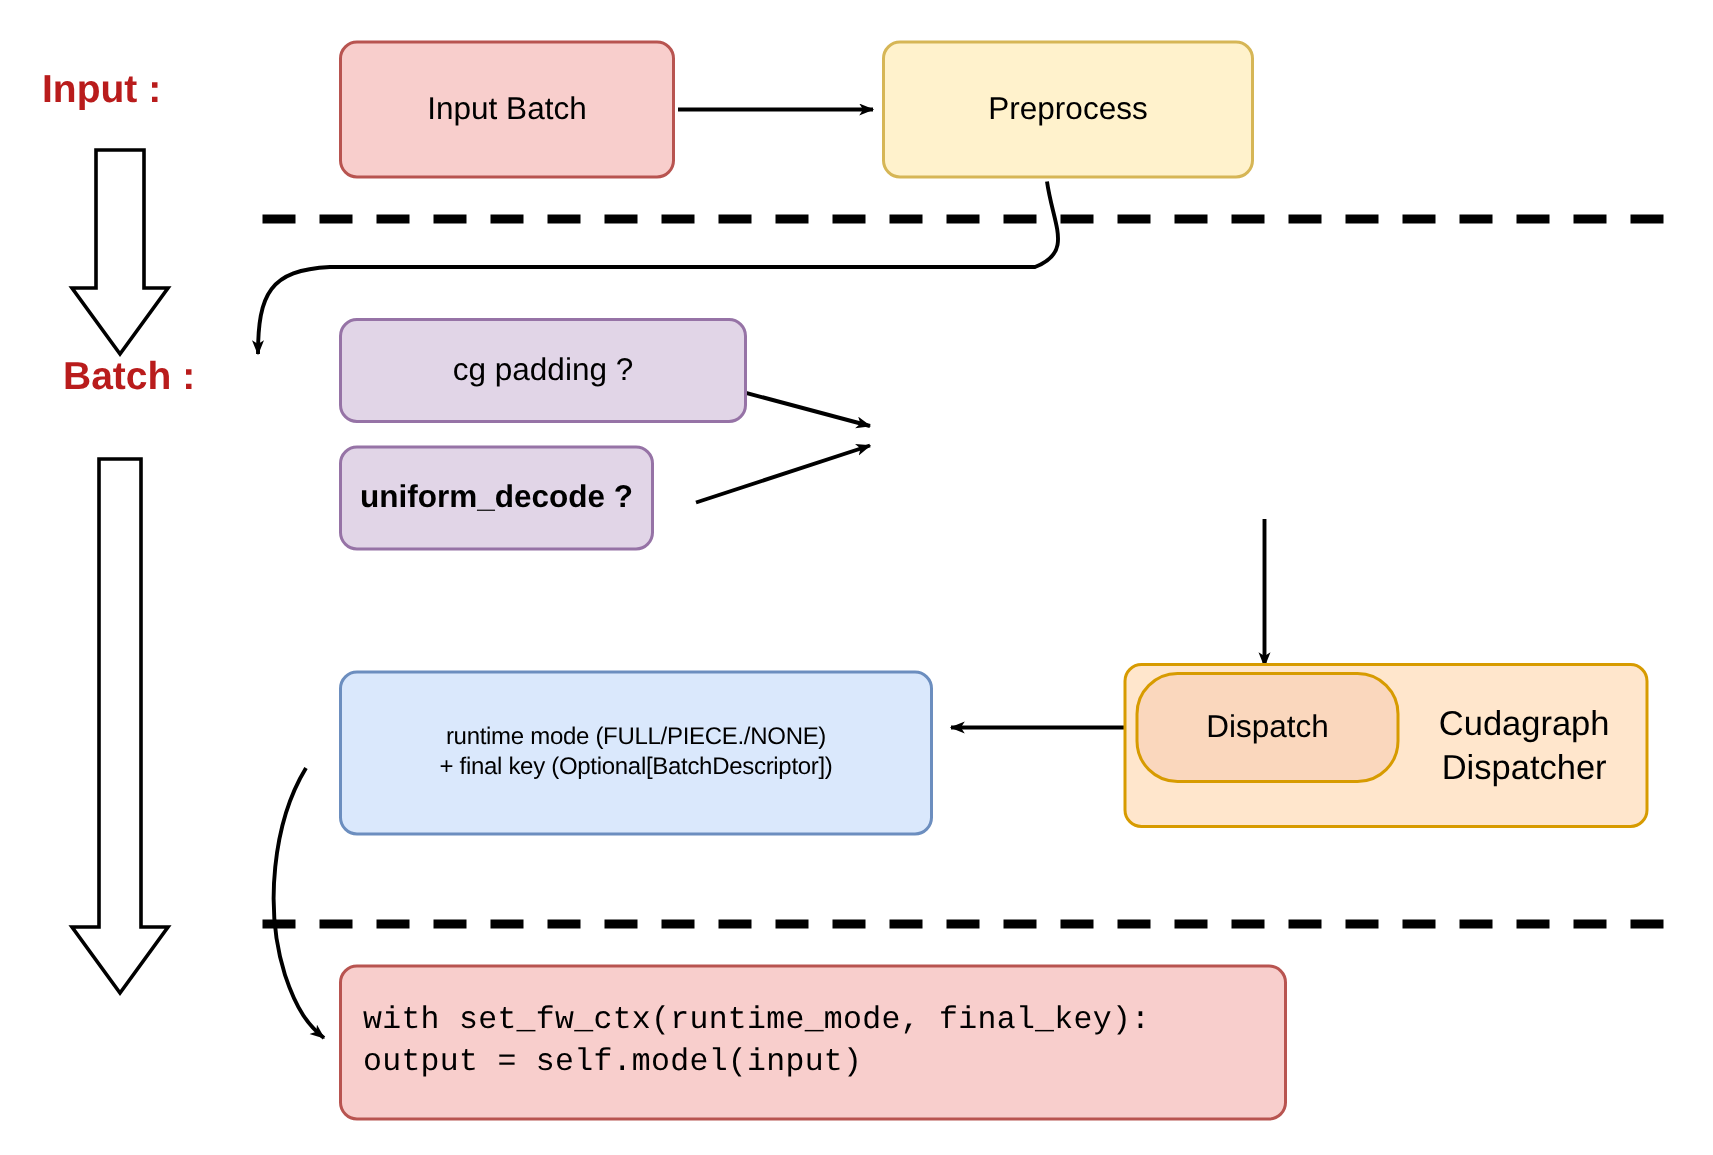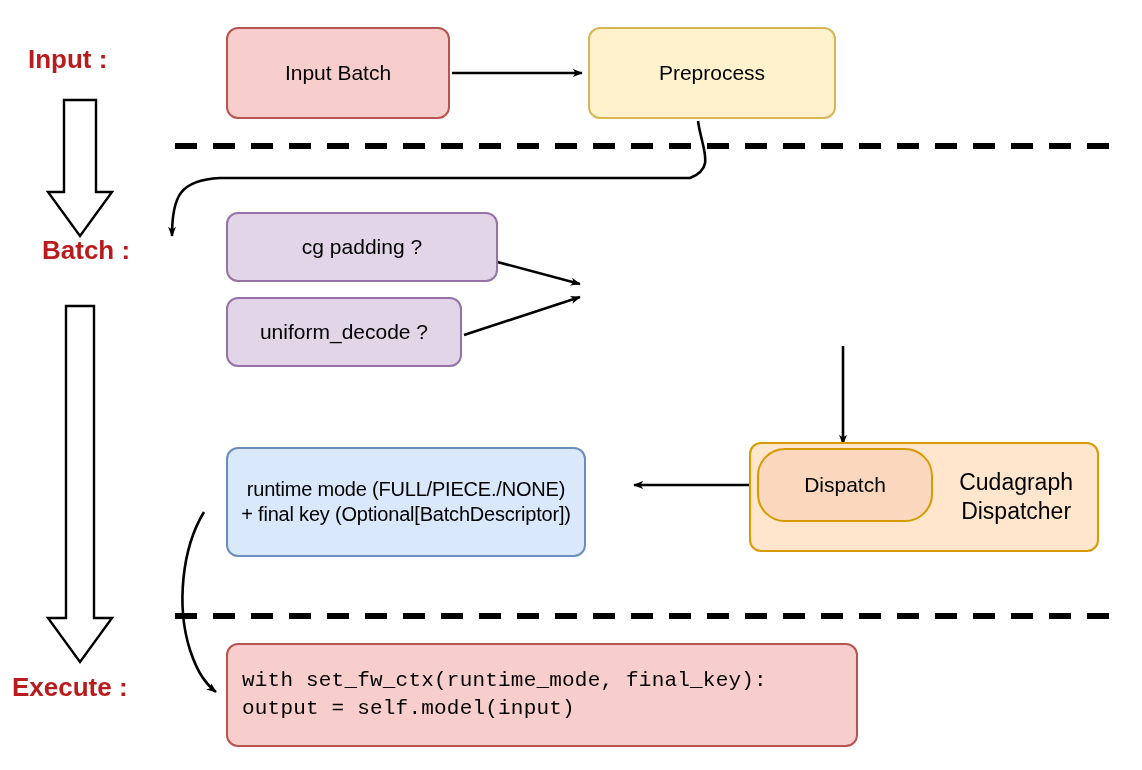--- a/index.html
+++ b/index.html
@@ -101,35 +101,34 @@
 
     <line x1="843" y1="346" x2="843" y2="444" stroke="#000000" stroke-width="2.6" marker-end="url(#ah)"></line>
 
     <line x1="755" y1="485" x2="634" y2="485" stroke="#000000" stroke-width="2.6" marker-end="url(#ah)"></line>
 
     <path d="M204,512 C182,548 176,606 190,650 C198,674 206,684 216,692" fill="none" stroke="#000000" stroke-width="2.6" marker-end="url(#ah)"></path>
   </svg>
 
   <div class="stage-label" style="left:28px; top:44px;">Input :</div>
   <div class="stage-label" style="left:42px; top:235px;">Batch :</div>
-  <div class="stage-label" style="left:12px; top:672px;">Execute :</div>
 
   <div class="node" id="node-input-batch" style="left:226px; top:27px; width:224px; height:92px;">Input Batch</div>
 
   <div class="node" id="node-preprocess" style="left:588px; top:27px; width:248px; height:92px;">Preprocess</div>
 
   <div class="node" id="node-cg-padding" style="left:226px; top:212px; width:272px; height:70px;">cg padding ?</div>
 
-  <div class="node" id="node-uniform-decode" style="left:226px; top:297px; width:236px; height:70px;">uniform_decode ?</div>
+  <div class="node" id="node-uniform-decode" style="left:226px; top:297px; width:210px; height:70px;font-weight:bold;">uniform_decode ?</div>
 
 
   <div class="node" id="node-cudagraph-dispatcher" style="left:749px; top:442px; width:350px; height:110px; font-size:23px;">Cudagraph
 Dispatcher</div>
 
   <div class="node" id="node-dispatch" style="left:757px; top:448px; width:176px; height:74px; font-size:21px;">Dispatch</div>
 
-  <div class="node tight" id="node-runtime-mode" style="left:226px; top:447px; width:360px; height:110px; font-size:20px;">runtime mode (FULL/PIECE./NONE)
+  <div class="node tight" id="node-runtime-mode" style="left:226px; top:447px; width:396px; height:110px; font-size:16px;">runtime mode (FULL/PIECE./NONE)
 + final key (Optional[BatchDescriptor])</div>
 
   <div class="node code" id="node-exec-code" style="left:226px; top:643px; width:632px; height:104px;">with set_fw_ctx(runtime_mode, final_key):
     output = self.model(input)</div>
 
 </div>
 
 </body></html>

